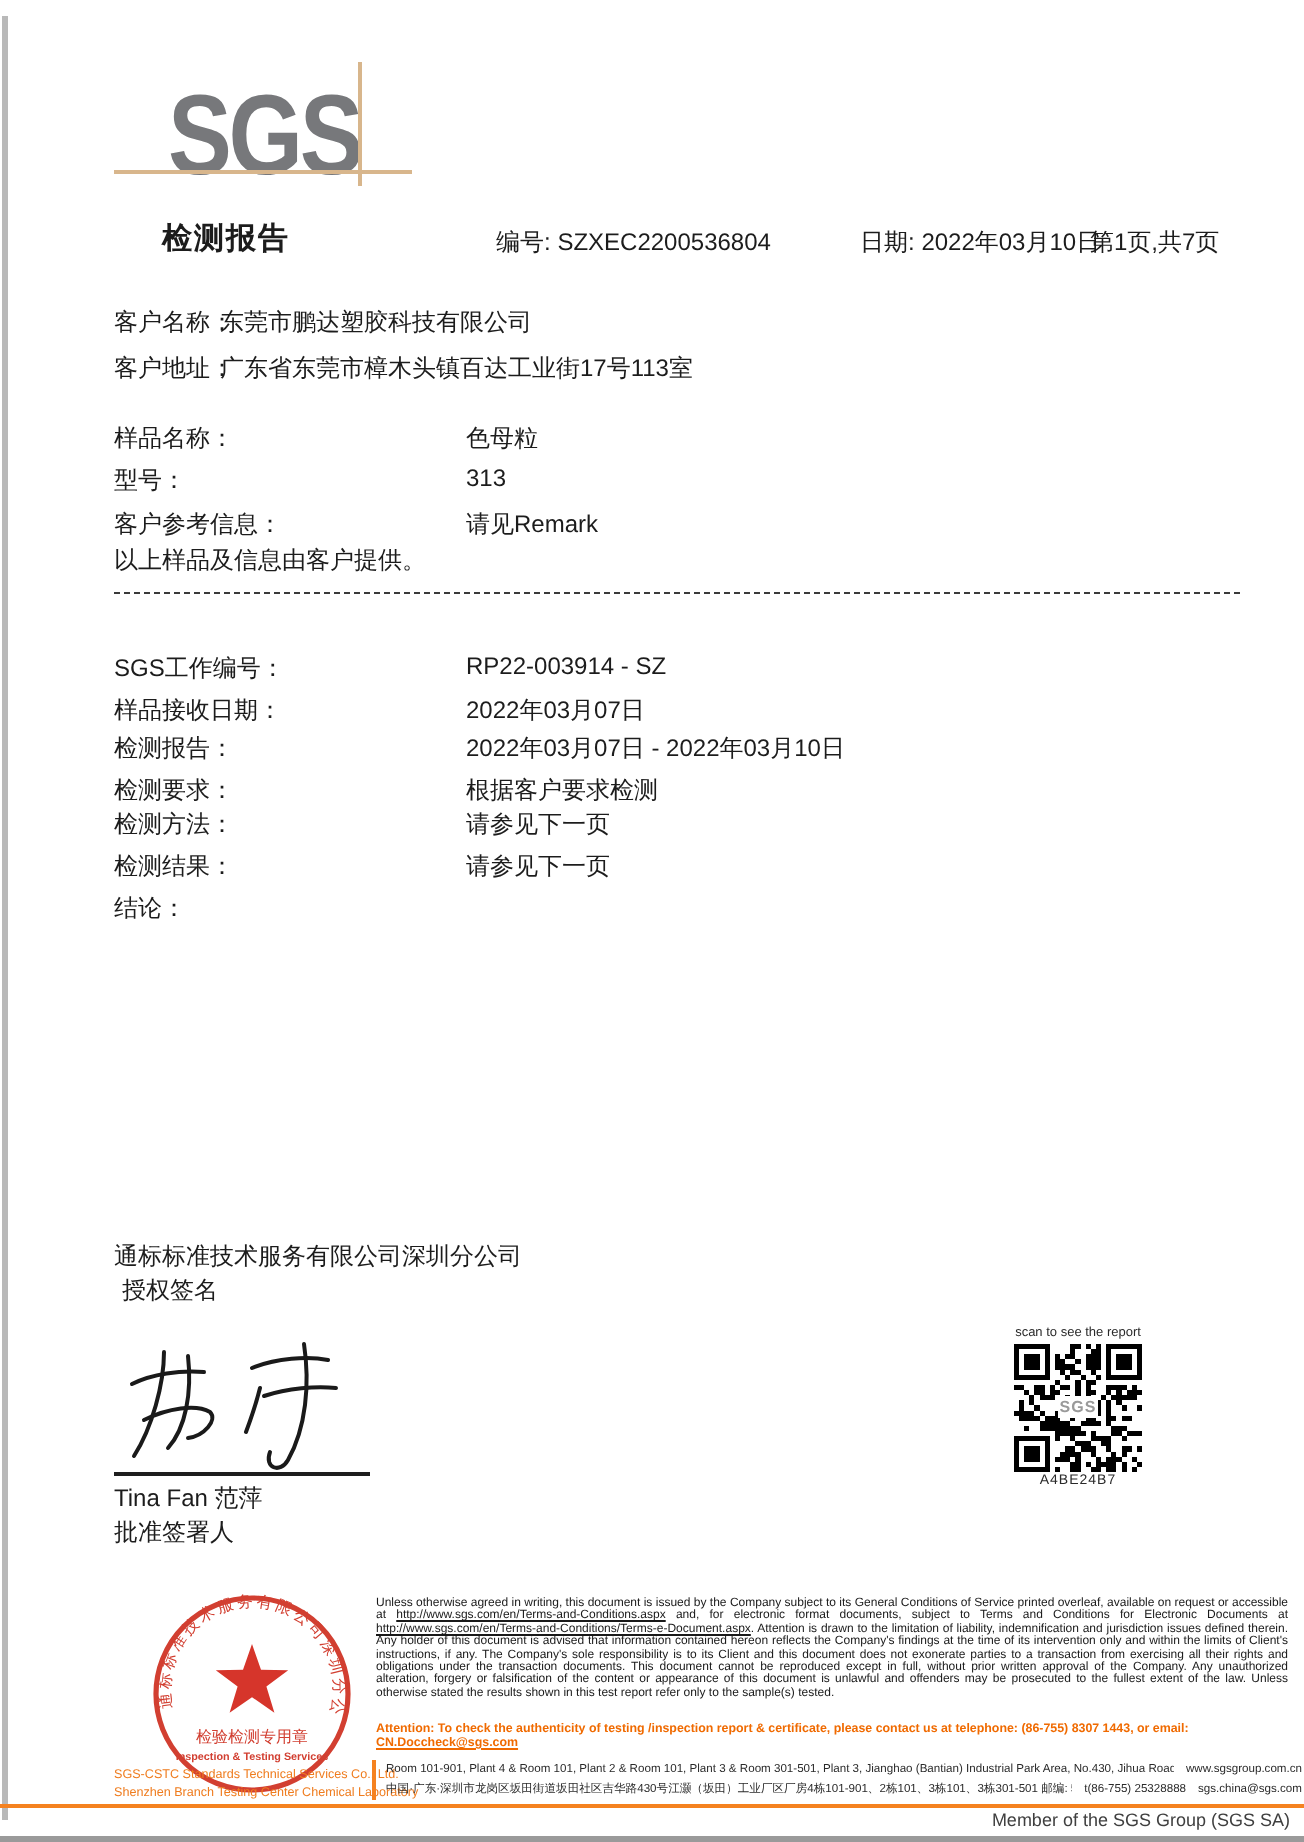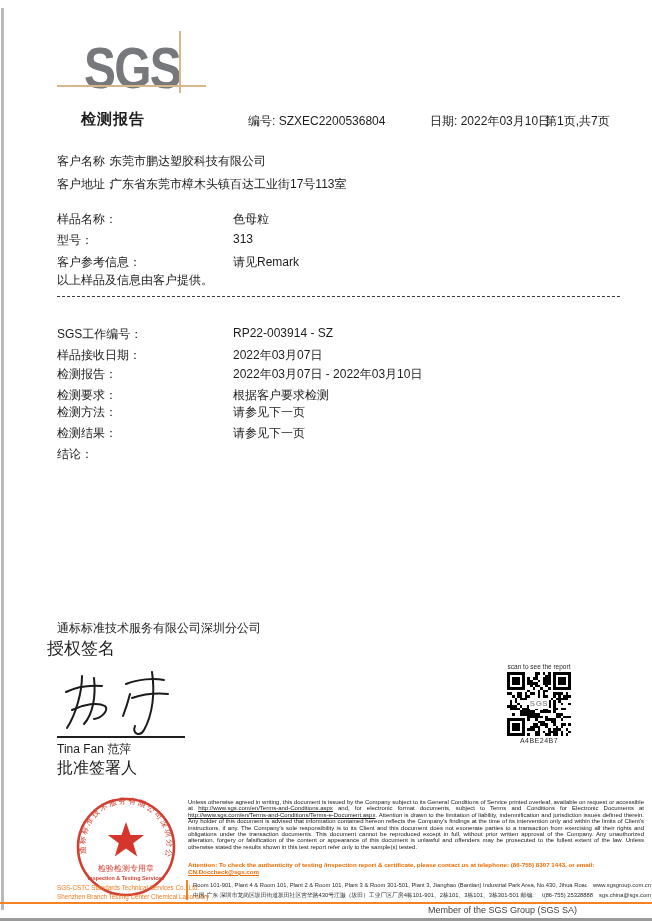--- a/index.html
+++ b/index.html
@@ -24,25 +24,25 @@
   .row .lbl{flex:none;width:53px;}
   .rowB .lbl{width:176px;}
   .dashed{position:absolute;left:57px;top:296px;width:563px;border-top:1px dashed #3a3a3a;}
 
   .conclusion{position:absolute;left:57px;top:446px;display:flex;font-size:12px;}
   .conclusion .lbl{flex:none;width:176px;}
   .conclusion .txt{width:392px;line-height:19px;white-space:normal;}
 
   
   .sig-company{position:absolute;left:57px;top:621px;font-size:12px;line-height:15px;}
-  .sig-auth{position:absolute;left:47px;top:637px;font-size:17px;}
+  .sig-auth{position:absolute;left:61px;top:637px;font-size:12px;}
   .sig-svg{position:absolute;left:60px;top:666px;}
   .sig-line{position:absolute;left:57px;top:736px;width:128px;border-top:2px solid #1e1e1e;}
   .sig-name{position:absolute;left:57px;top:741px;font-size:12px;text-align:center;}
-  .sig-title{position:absolute;left:57px;top:758px;font-size:16px;}
+  .sig-title{position:absolute;left:57px;top:758px;font-size:12px;}
 
   
   .qr-block{position:absolute;left:494px;top:663px;width:90px;text-align:center;}
   .qr-caption{font-size:6.5px;color:#2a2a2a;}
   .qr-wrap{position:relative;width:64px;height:64px;margin:2px auto 0;}
   .qr-center{position:absolute;left:22px;top:26px;width:20px;height:11px;background:#fff;
              font-size:8px;font-weight:bold;color:#9a9a9a;line-height:11px;text-align:center;letter-spacing:.5px;}
   .qr-serial{font-size:7px;color:#2a2a2a;margin-top:1px;letter-spacing:.5px;}
 
   
@@ -54,21 +54,21 @@
   .disclaimer a{color:#191919;}
   .attention{position:absolute;left:188px;top:862px;width:456px;font-size:6.2px;line-height:6.8px;
              font-weight:bold;color:#f06a00;}
   .attention a{color:#f06a00;}
   .addr{position:absolute;left:186px;top:880px;width:458px;border-left:2px solid #f58220;padding-left:5px;
         font-size:5.8px;color:#2a2a2a;}
   .addr-line{display:flex;line-height:10px;white-space:nowrap;}
   .addr-line .grow{flex:1;overflow:hidden;}
   .addr-line .right{margin-left:6px;}
   .footer-line{position:absolute;left:0;top:902px;width:652px;height:2px;background:#f58220;}
-  .member{position:absolute;left:0;top:905px;width:561px;text-align:right;font-size:9px;color:#3f3f3f;padding-left:16px;}
+  .member{position:absolute;left:0;top:905px;width:645px;text-align:right;font-size:9px;color:#3f3f3f;}
 </style>
 </head>
 <body>
 
 <div class="page">
   <div class="left-edge"></div>
 
   <div class="logo-text">SGS</div>
   <div class="logo-hline"></div>
   <div class="logo-vline"></div>

